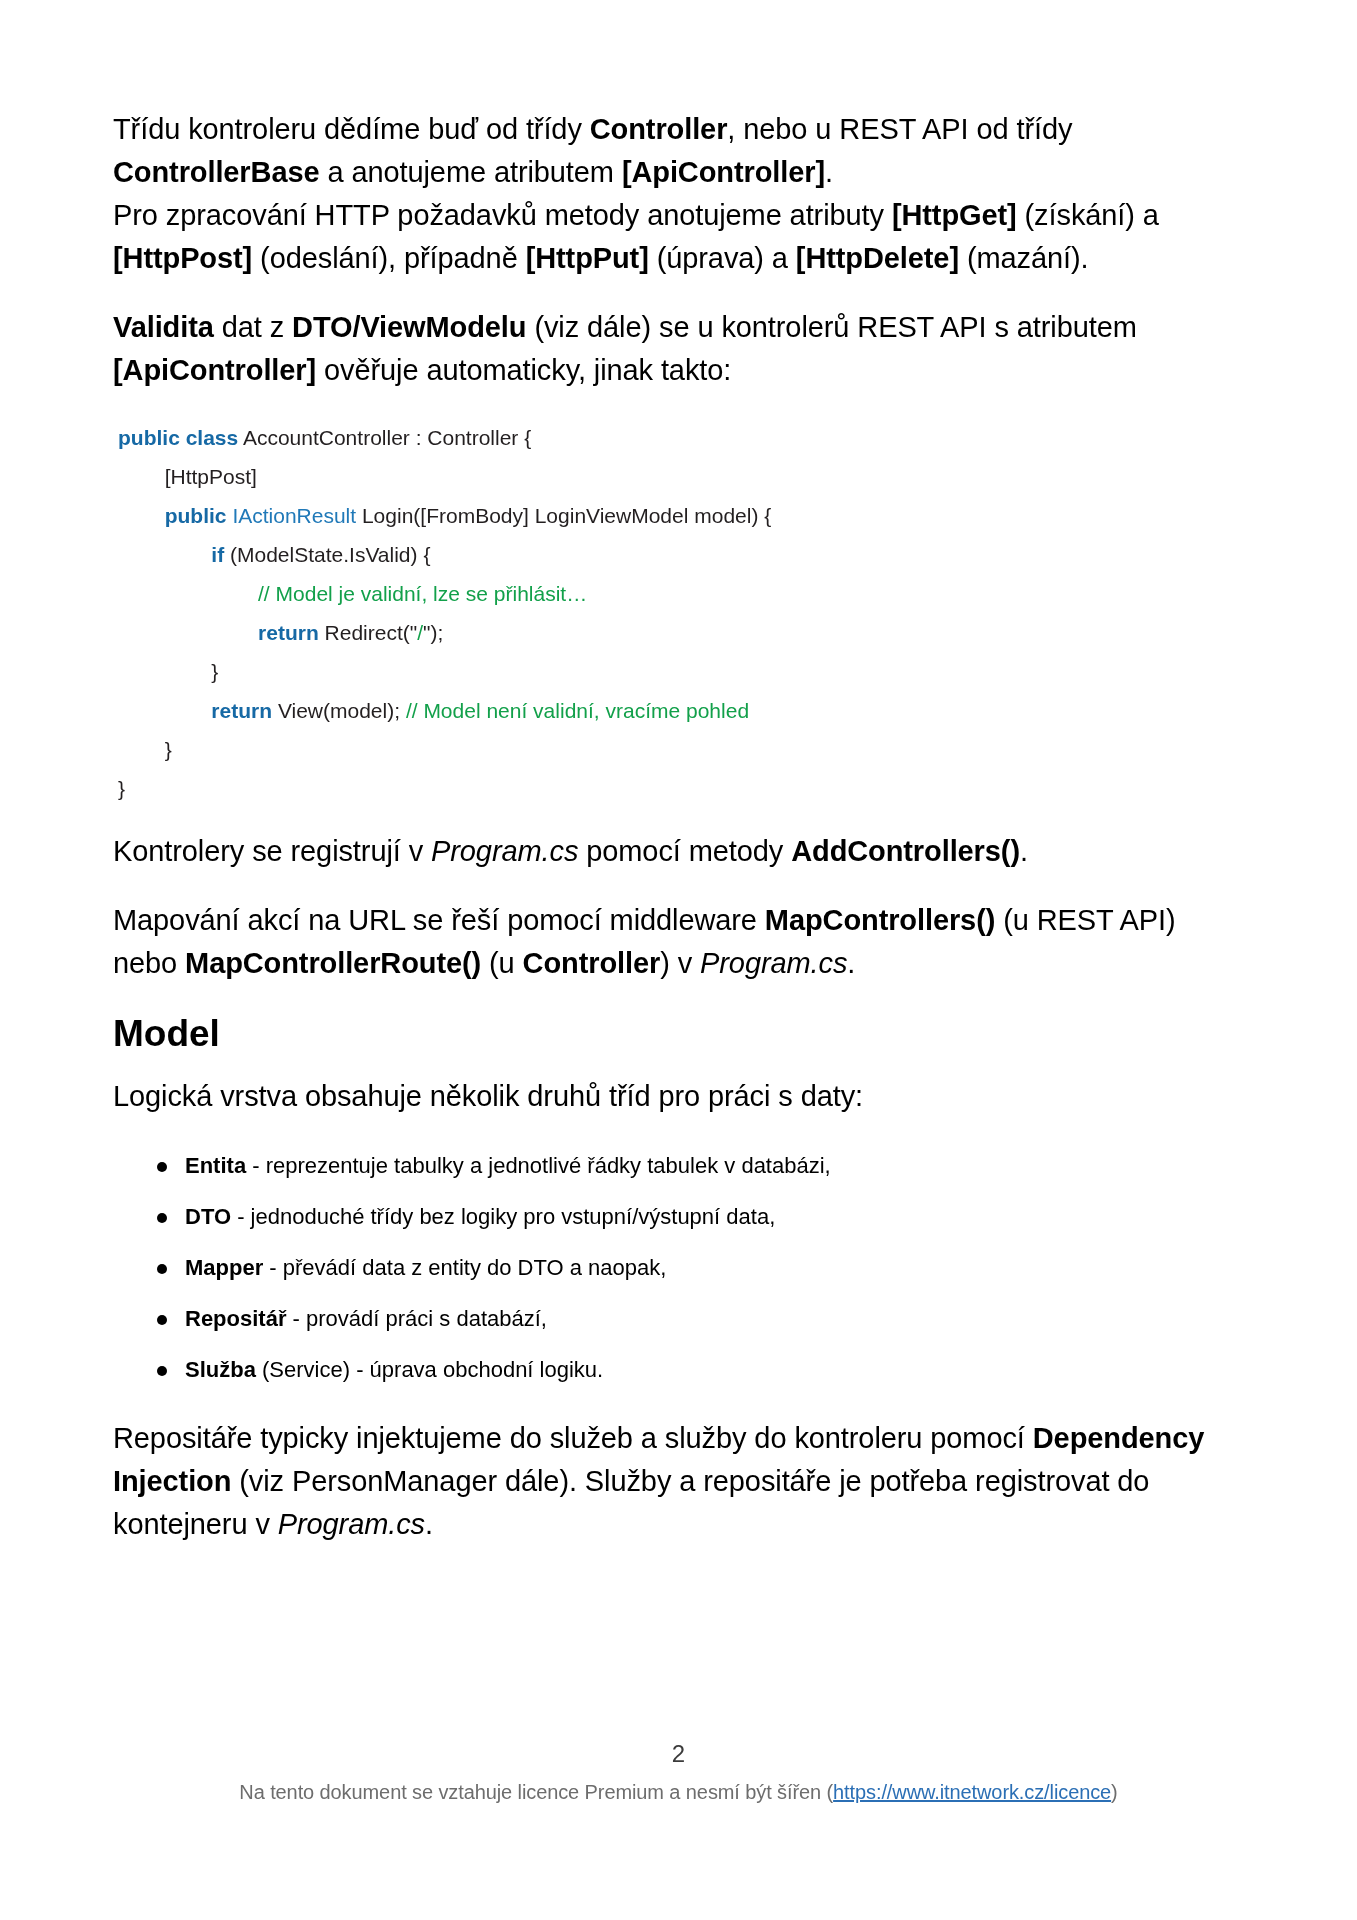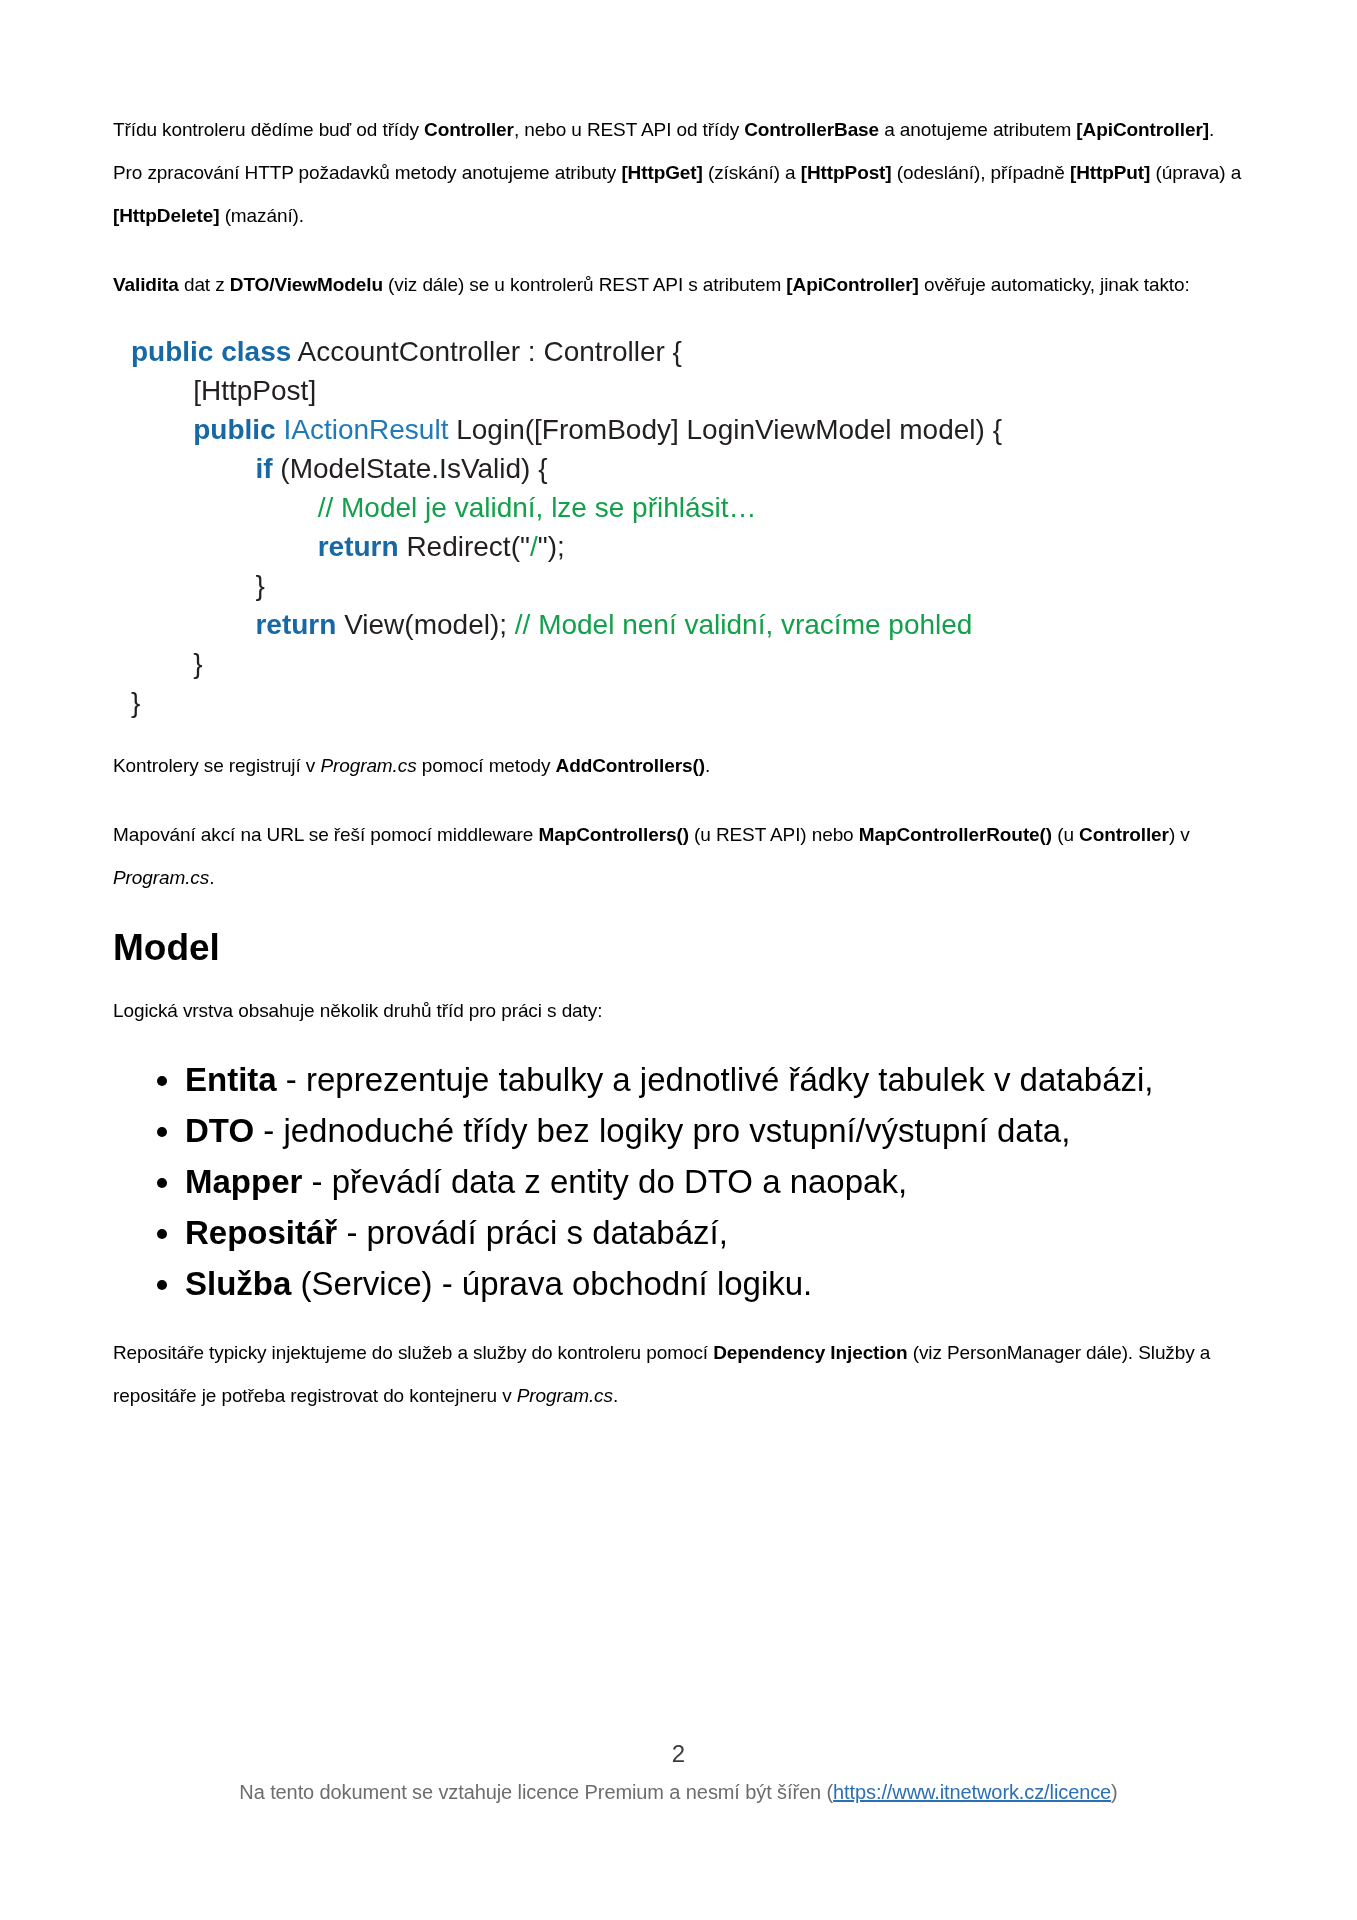--- a/index.html
+++ b/index.html
@@ -24,33 +24,33 @@
     overflow: hidden;
   }
   .content {
     position: absolute;
     left: 113px;
     top: 108px;
     width: 1133px;
   }
   p.para {
     margin: 0 0 26px 0;
-    font-size: 19px;
+    font-size: 29px;
     line-height: 43px;
     letter-spacing: -0.1px;
     color: #000;
   }
   b, strong { font-weight: bold; }
   i, em { font-style: italic; }
 
   
   .code {
-    margin: 8px 0 22px 18px;
+    margin: 8px 0 22px 5px;
     font-family: "Liberation Sans", sans-serif;
-    font-size: 28px;
+    font-size: 21px;
     line-height: 39px;
     white-space: pre;
     color: #231f20;
   }
   .code .line { display: block; }
   .kw  { color: #1669a5; font-weight: bold; }
   .typ { color: #2079b8; }
   .cmt { color: #12a04a; }
   .str { color: #12a04a; }
   .pl  { color: #231f20; }
@@ -67,21 +67,21 @@
   
   ul.bullets {
     margin: 0 0 26px 0;
     padding: 0;
     list-style: none;
   }
   ul.bullets li {
     position: relative;
     margin: 0 0 8px 0;
     padding-left: 72px;
-    font-size: 33px;
+    font-size: 22px;
     line-height: 43px;
     color: #000;
   }
   ul.bullets li::before {
     content: "";
     position: absolute;
     left: 44px;
     top: 18px;
     width: 10px;
     height: 10px;

